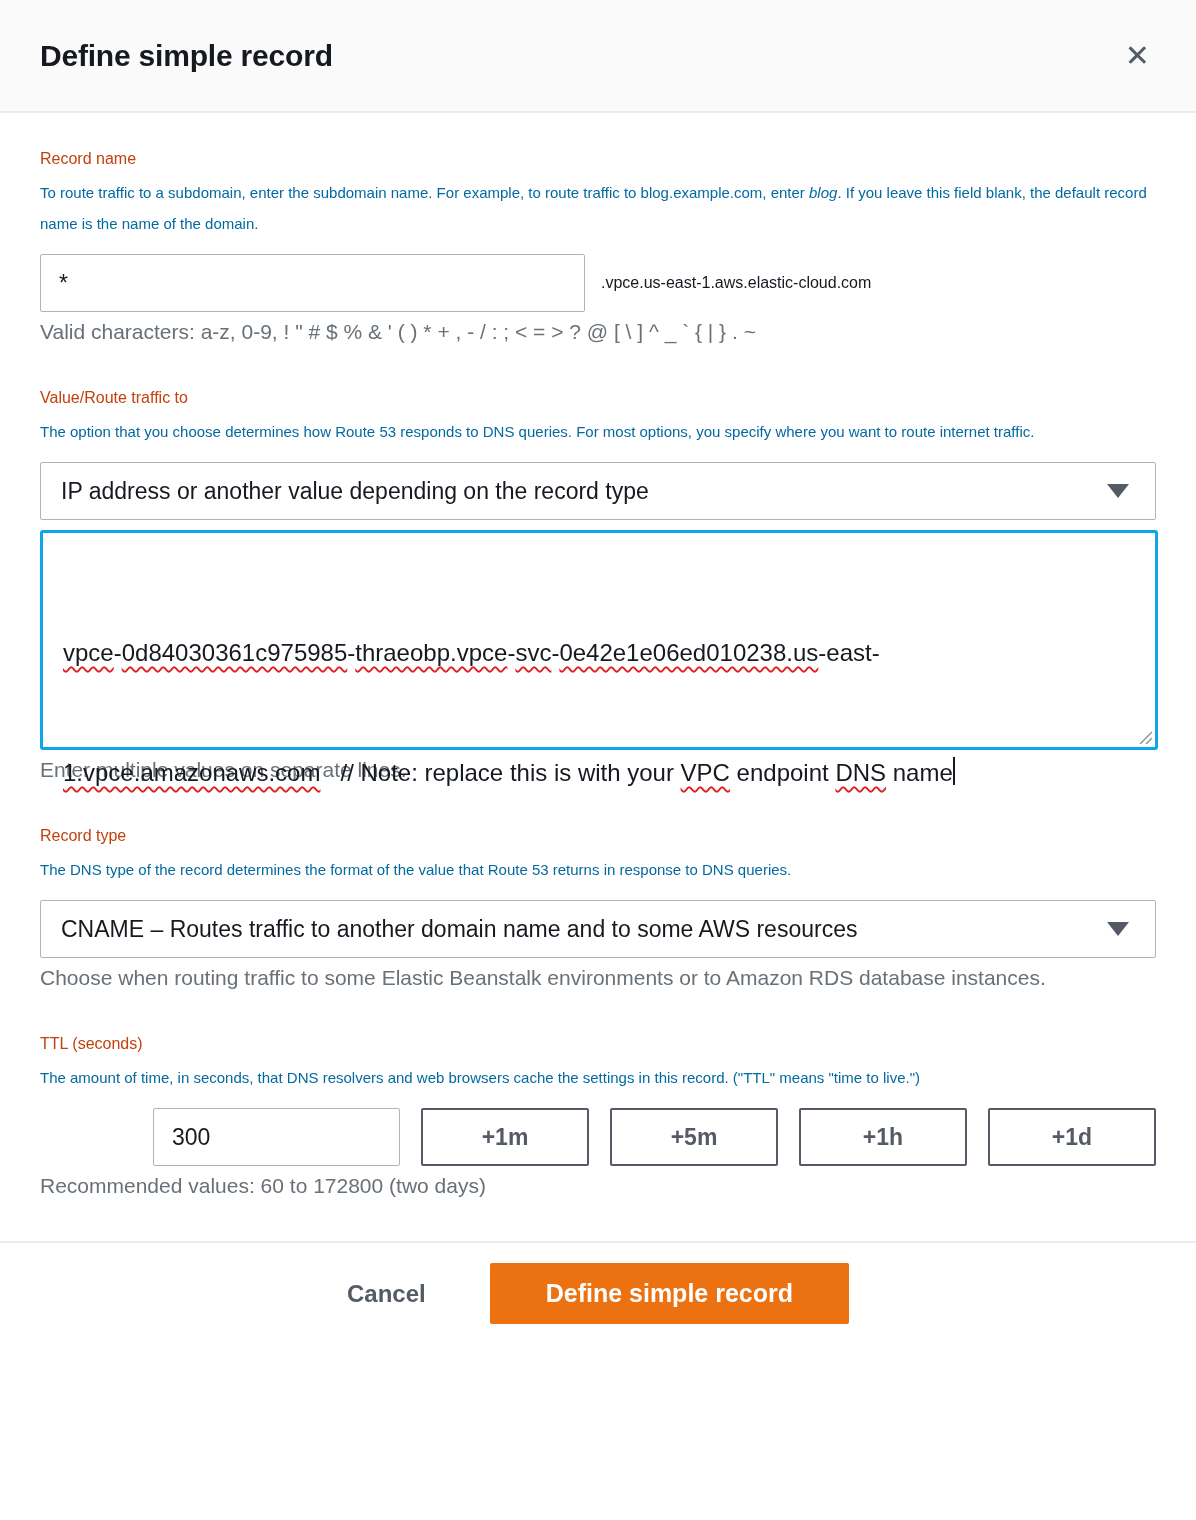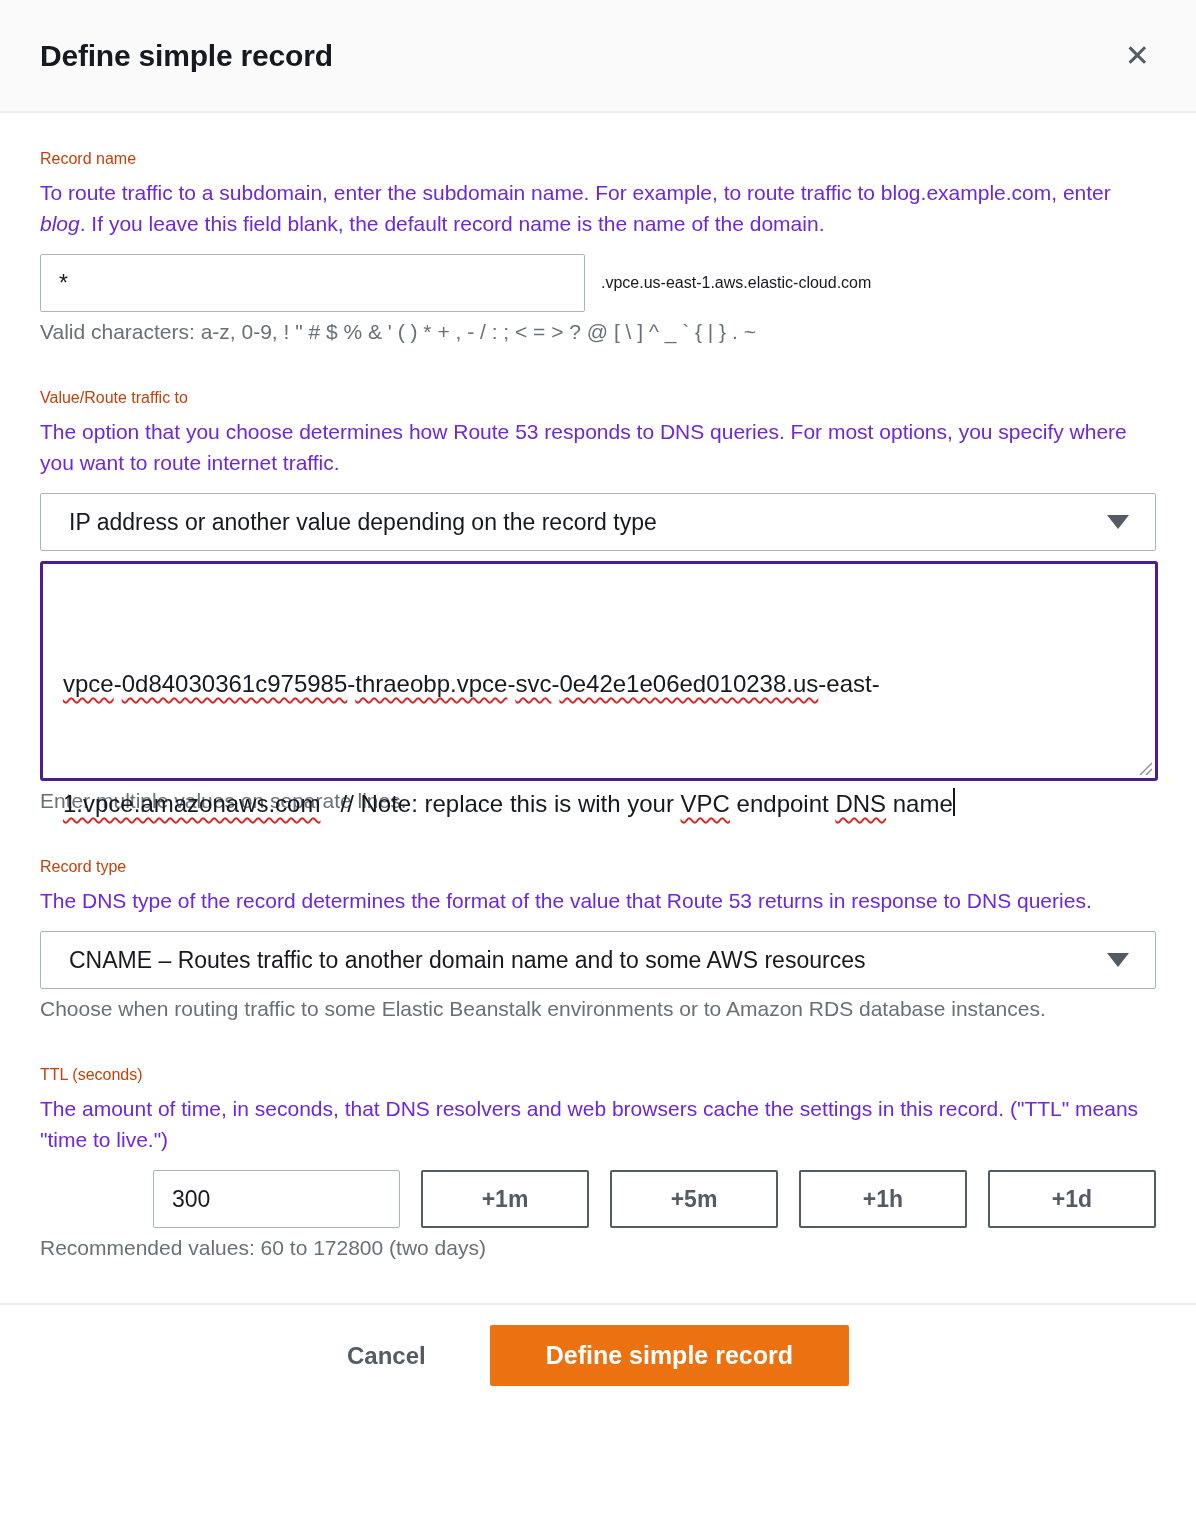--- a/index.html
+++ b/index.html
@@ -44,23 +44,23 @@
 
   .field { margin-top: 42px; }
   .field:first-child { margin-top: 37px; }
 
   .field-label {
     font-size: 16px;
     color: #c2410c;
     margin-bottom: 9px;
   }
   .field-desc {
-    font-size: 21px;
+    font-size: 15px;
     line-height: 31px;
-    color: #6d28d9;
+    color: #0369a1;
     margin-bottom: 15px;
     max-width: 1116px;
   }
   .helper {
     font-size: 21px;
     line-height: 30px;
     color: #687078;
     margin-top: 5px;
   }
 
@@ -84,39 +84,39 @@
 
   .select {
     width: 1116px;
     height: 58px;
     border: 1px solid #aab7b8;
     border-radius: 2px;
     background: #fff;
     display: flex;
     align-items: center;
     justify-content: space-between;
-    padding: 0 26px 0 28px;
+    padding: 0 26px 0 20px;
     cursor: pointer;
     text-align: center;
   }
   .select-value { font-size: 23px; color: #16191f; }
   .caret-down {
     width: 0; height: 0;
     border-left: 11px solid transparent;
     border-right: 11px solid transparent;
     border-top: 14px solid #545b64;
   }
 
   
   .value-textarea {
     position: relative;
     width: 1118px;
     height: 220px;
     margin-top: 10px;
-    border: 3px solid #4c1d95;
+    border: 3px solid #0ea5e9;
     border-radius: 3px;
     background: #fff;
     padding: 20px 20px;
     font-size: 24px;
     line-height: 40px;
     color: #16191f;
     white-space: pre-wrap;
     cursor: text;
   }
   .misspelled {

